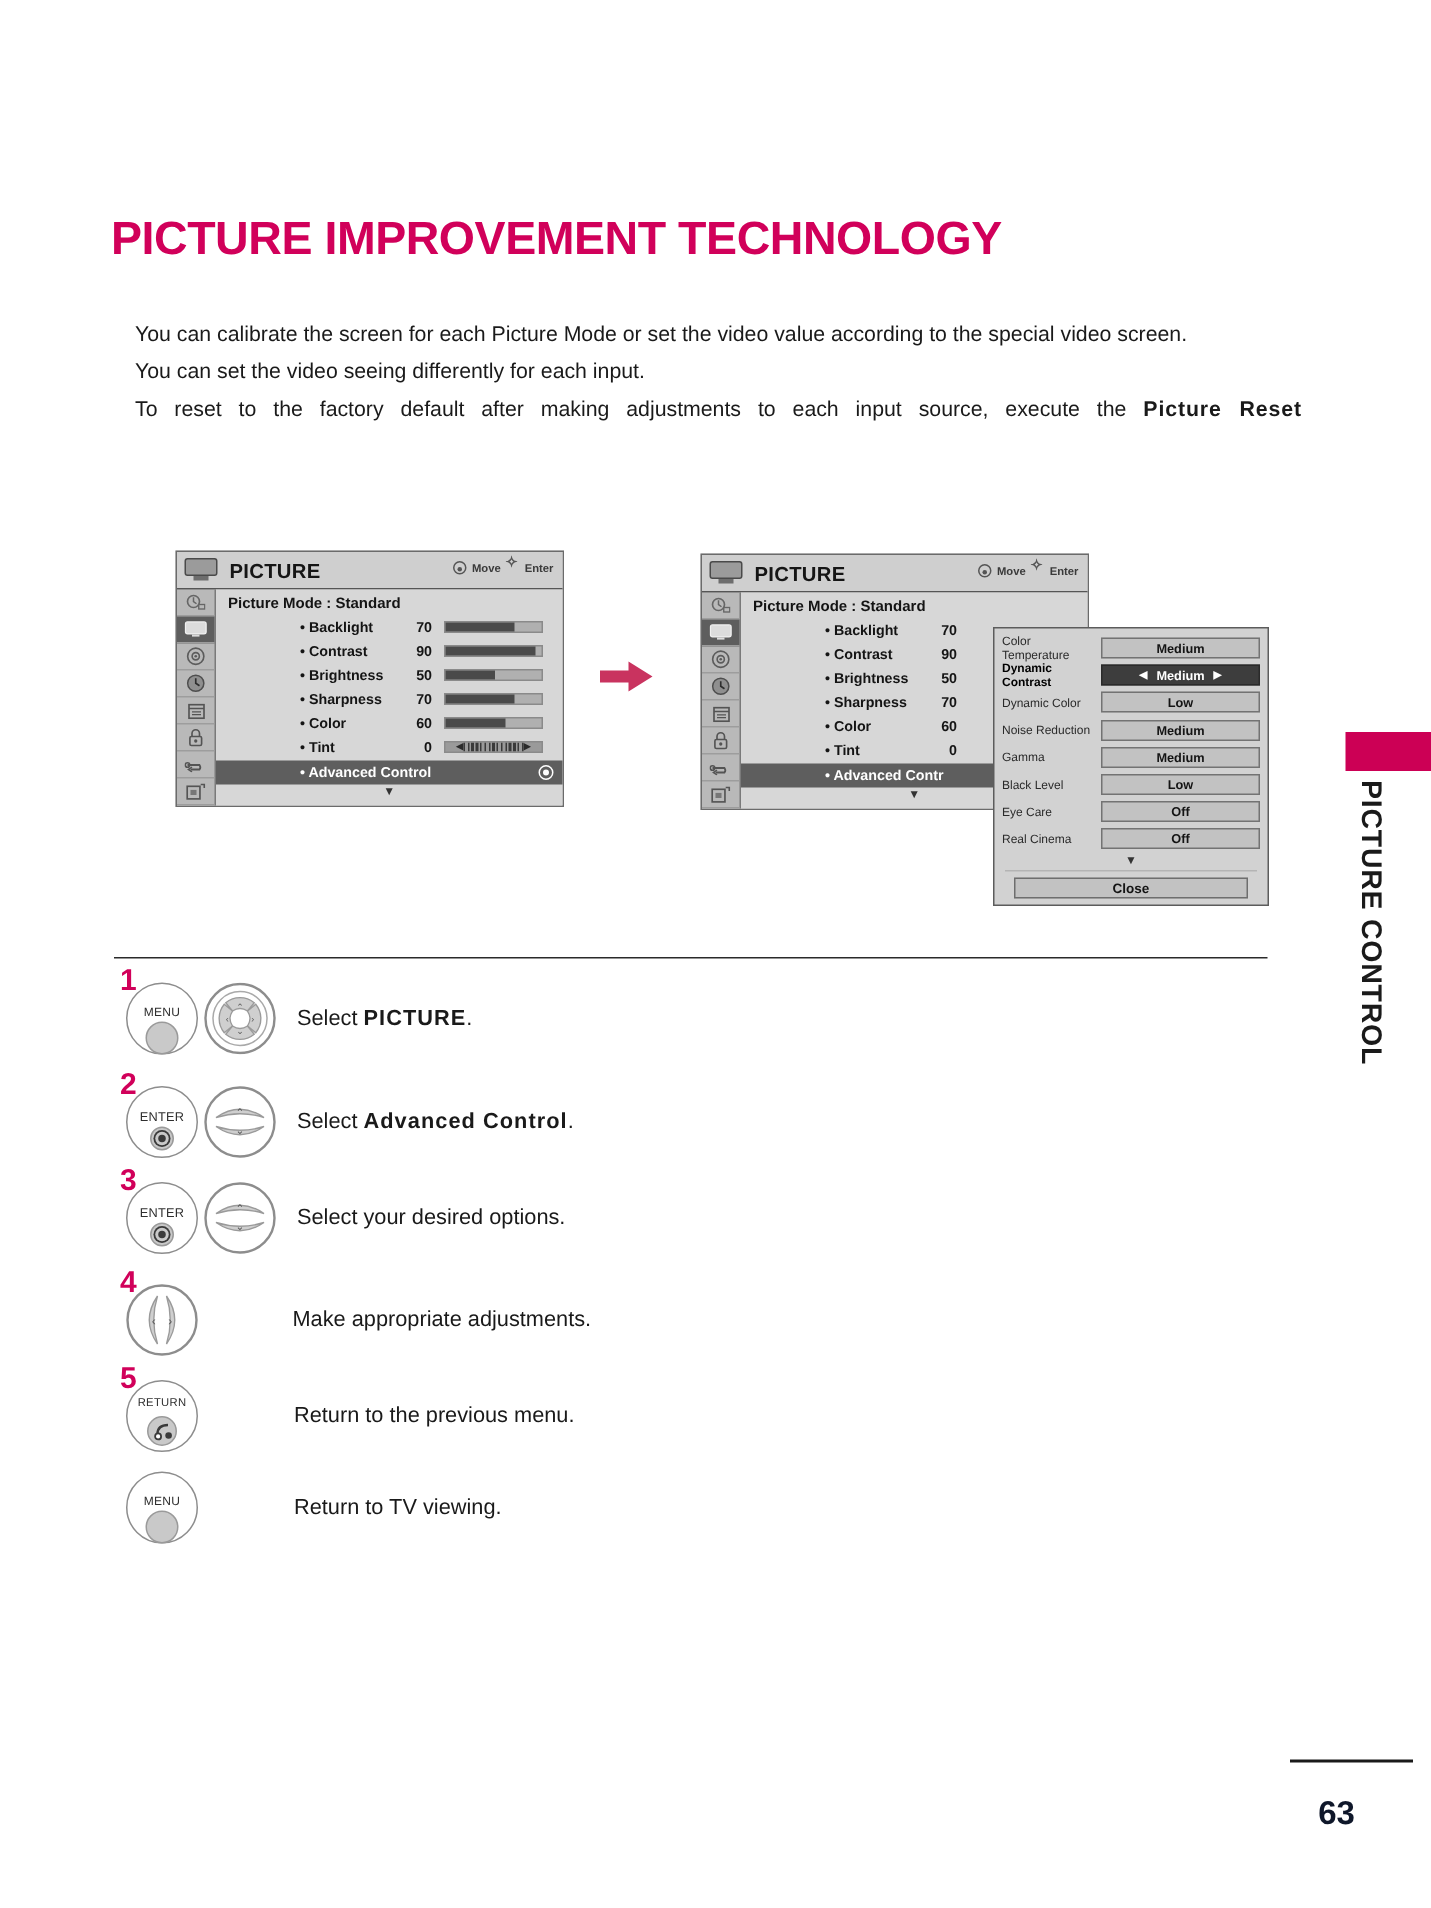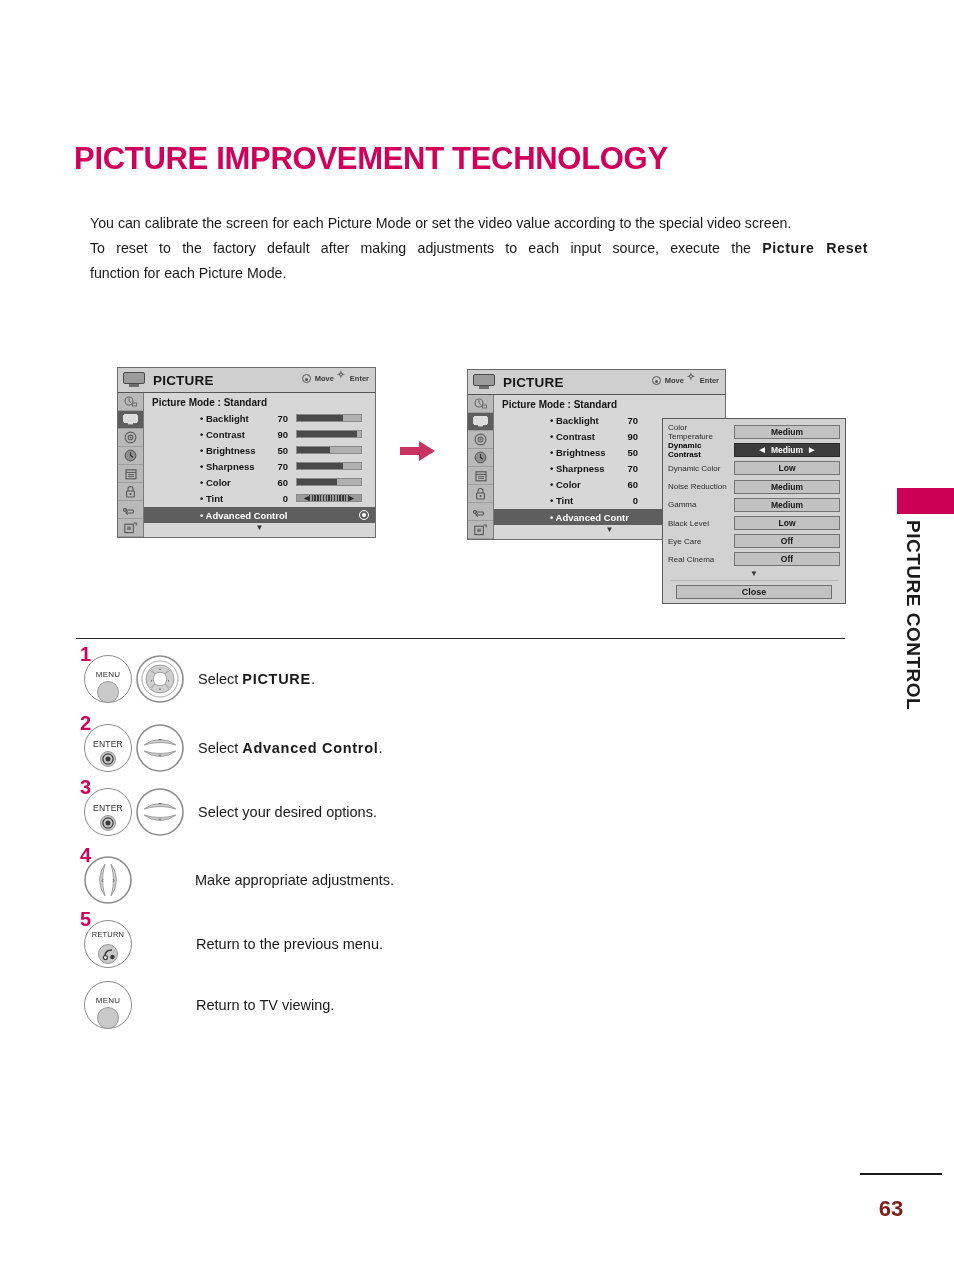--- a/index.html
+++ b/index.html
@@ -168,32 +168,32 @@
     position:absolute; left:884px; top:520px; width:40px;
     font-size:19px; font-weight:bold; letter-spacing:0.5px; color:#1a1a1a;
     writing-mode:vertical-rl; text-orientation:mixed;
     white-space:nowrap;
   }
 
   
   #footer-rule { position:absolute; left:860px; top:1173px; width:82px; height:2px; background:#1a1a1a; }
   #page-number {
     position:absolute; left:860px; top:1196px; width:62px; text-align:center;
-    font-size:22px; font-weight:bold; color:#7f1d1d;
+    font-size:22px; font-weight:bold; color:#0f172a;
   }
 </style>
 </head>
 <body>
 
 <div id="page-title">PICTURE IMPROVEMENT TECHNOLOGY</div>
 
 <div id="intro">
   <span class="ln">You can calibrate the screen for each Picture Mode or set the video value according to the special video screen.</span>
+  <span class="ln">You can set the video seeing differently for each input.</span>
   <span class="just"><span>To reset to the factory default after making adjustments to each input source, execute the</span> <b>Picture Reset</b></span>
-  <span class="ln">function for each Picture Mode.</span>
 </div>
 
 <div class="osd" id="osd-1" style="left:117px; top:367px; width:259px;">
   <div class="osd-head">
     <span class="tv-glyph">
         <span class="scr"></span>
         <span class="base"></span>
       </span>
     <span class="osd-title">PICTURE</span>
     <span class="osd-hint">

